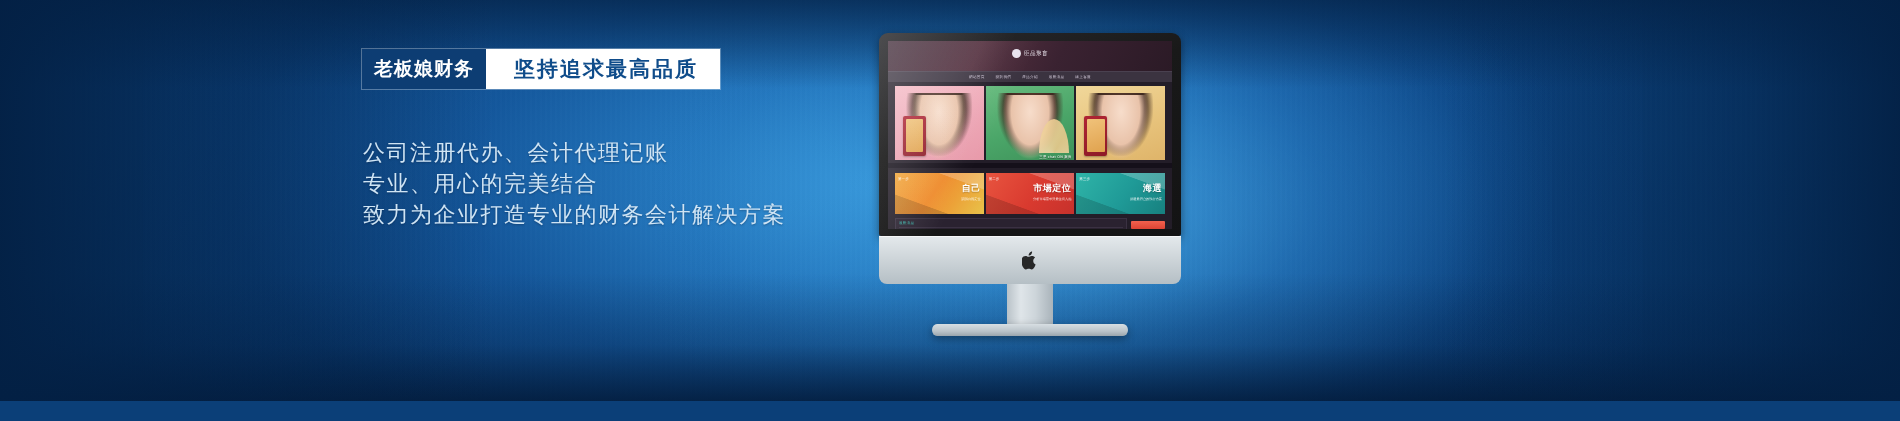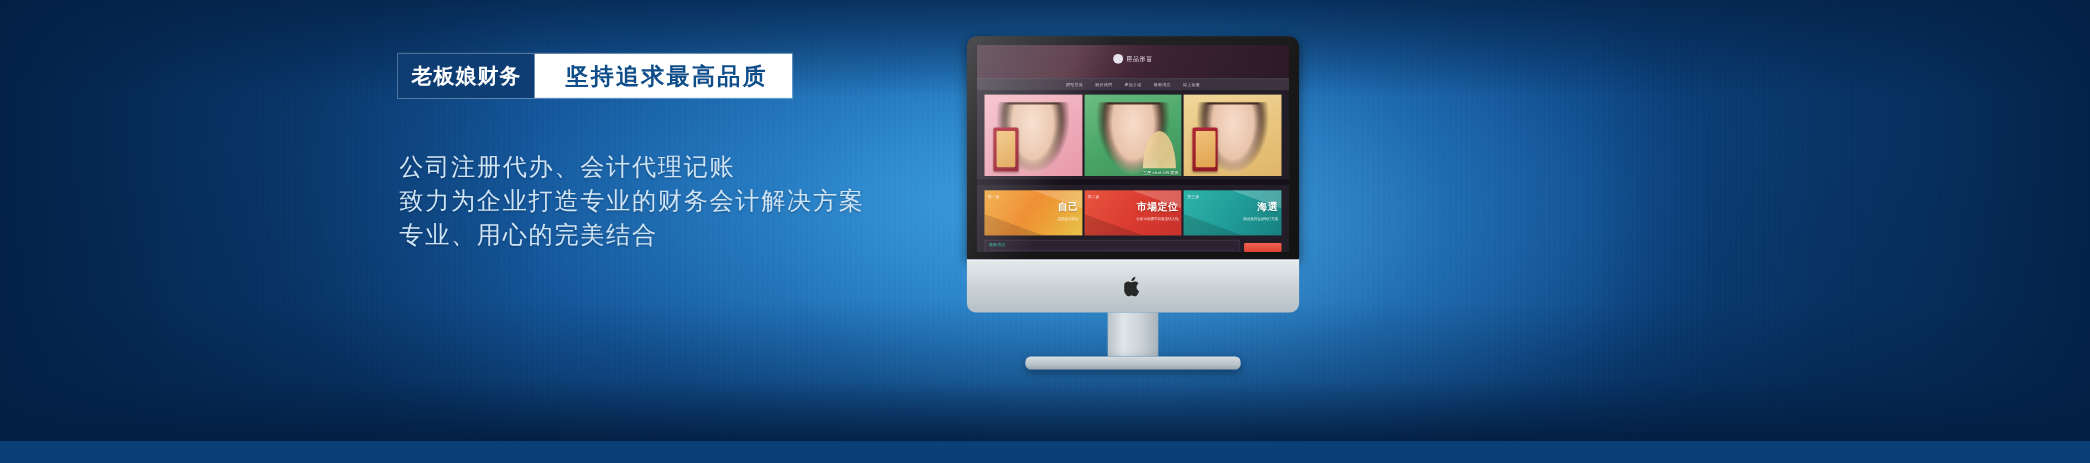--- a/index.html
+++ b/index.html
@@ -278,22 +278,22 @@
 
   <div class="copy">
 
     <div class="headline">
       <div class="brand">老板娘财务</div>
       <div class="slogan">坚持追求最高品质</div>
     </div>
 
     <div class="lines">
       <div class="line">公司注册代办、会计代理记账</div>
+      <div class="line">专业、用心的完美结合</div>
       <div class="line">致力为企业打造专业的财务会计解决方案</div>
-      <div class="line">专业、用心的完美结合</div>
     </div>
 
   </div>
 
   <div class="imac">
 
     <div class="bezel">
       <div class="screen">
 
         <div class="site">

